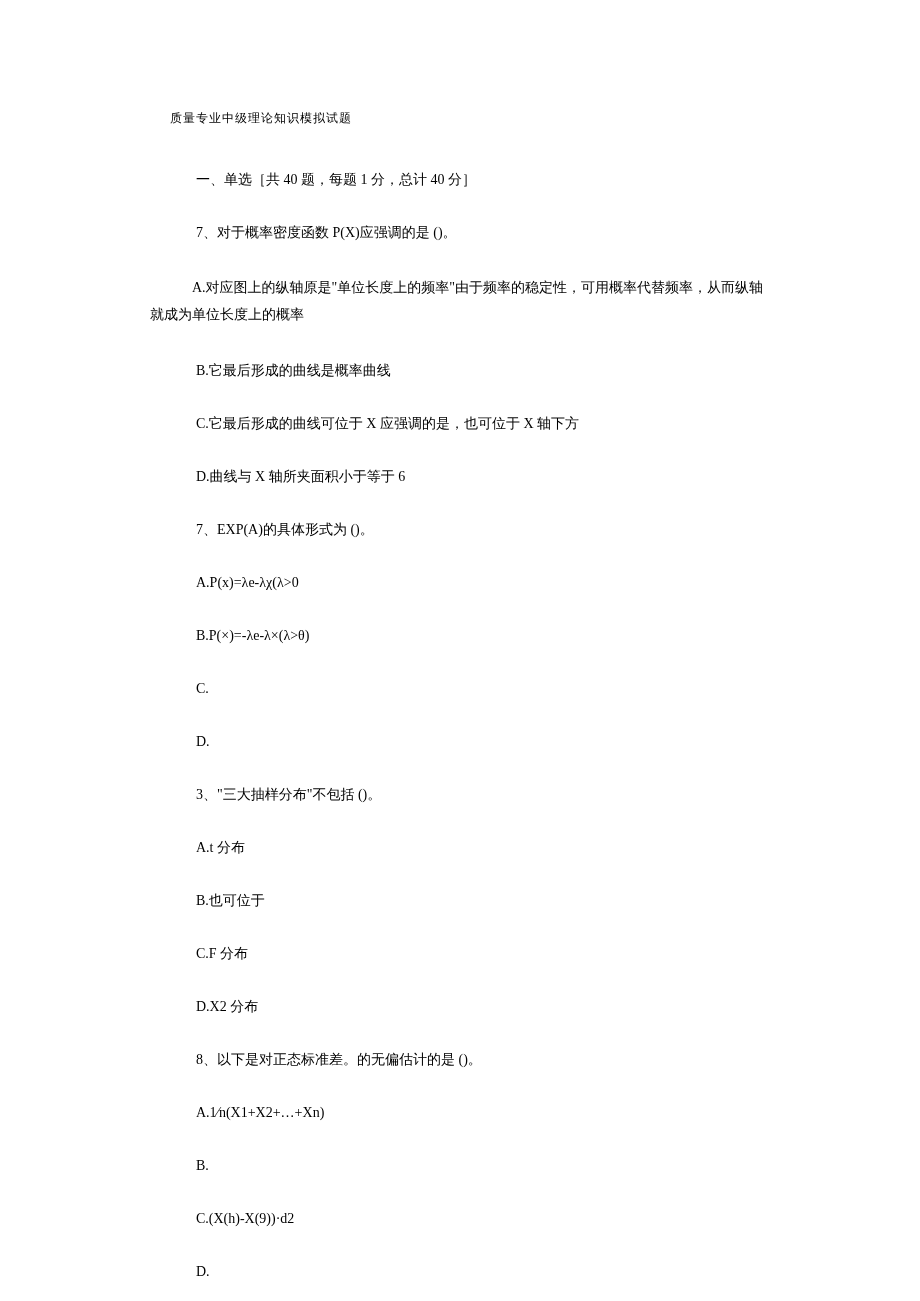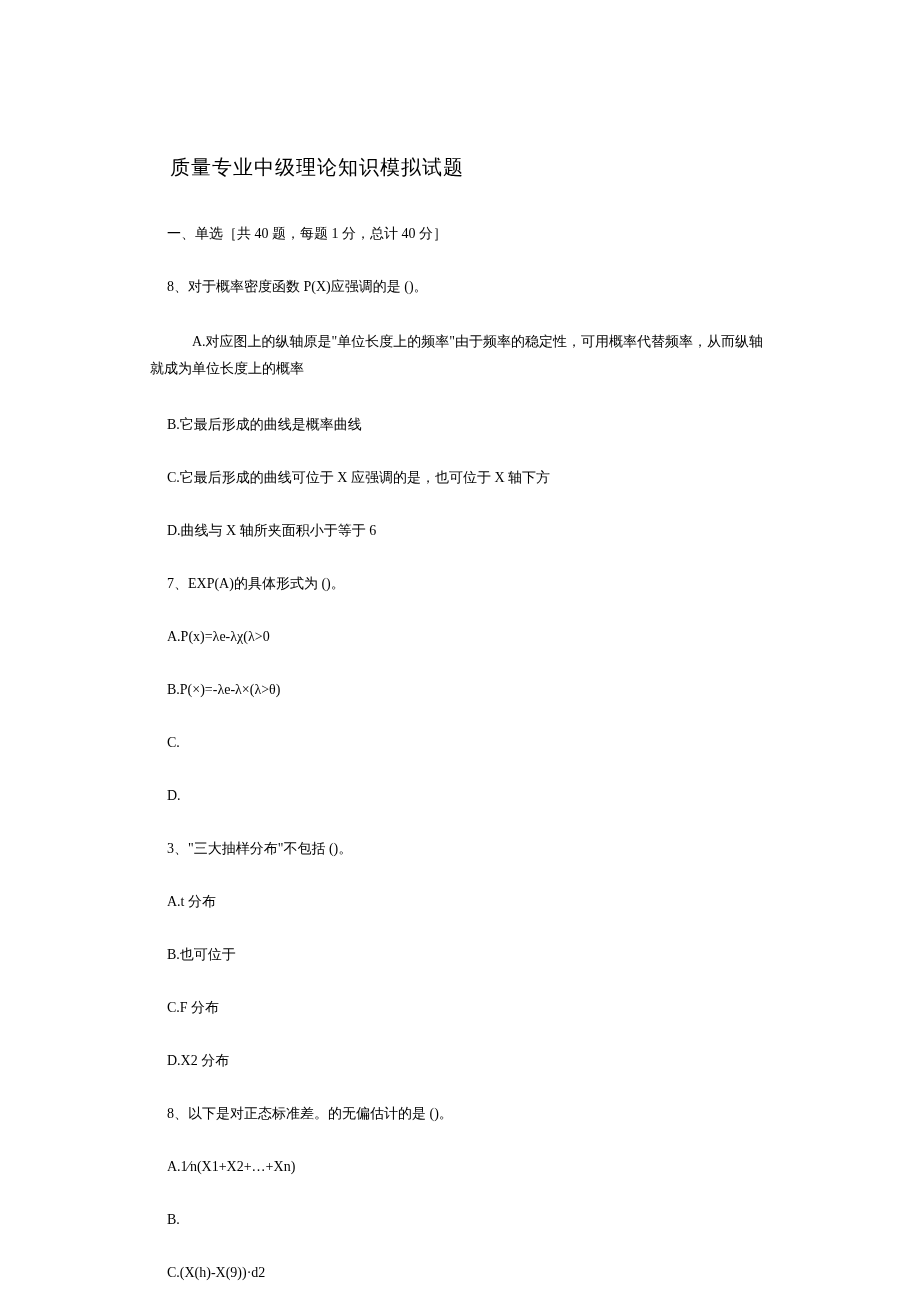--- a/index.html
+++ b/index.html
@@ -10,30 +10,29 @@
     body {
       width: 920px;
       height: 1301px;
       background: #ffffff;
       font-family: "SimSun", "宋体", serif;
       color: #000000;
       padding: 110px 150px 60px 150px;
       font-size: 14px;
     }
     .title {
-      font-size: 20px;
+      font-size: 12px;
       font-family: "SimSun", "宋体", serif;
       margin-left: 20px;
       margin-bottom: 42px;
       letter-spacing: 1px;
-      margin-top: 44px;
     }
     .line {
       margin-bottom: 32px;
-      margin-left: 17px;
+      margin-left: 46px;
       line-height: 1.5;
       font-size: 14px;
     }
     .line-wrap {
       margin-bottom: 32px;
       margin-left: 42px;
       line-height: 1.9;
       font-size: 14px;
       text-indent: 0;
     }
@@ -42,21 +41,21 @@
       text-indent: 0;
     }
   </style>
 </head>
 <body>
 
 <div class="title">质量专业中级理论知识模拟试题</div>
 
 <div class="line">一、单选［共 40 题，每题 1 分，总计 40 分］</div>
 
-<div class="line">8、对于概率密度函数 P(X)应强调的是 ()。</div>
+<div class="line">7、对于概率密度函数 P(X)应强调的是 ()。</div>
 
 <div class="line-wrap">
   <span>A.对应图上的纵轴原是"单位长度上的频率"由于频率的稳定性，可用概率代替频率，从而纵轴</span><br>
   <span class="line-wrap-cont" style="margin-left:-42px; display:inline-block;">就成为单位长度上的概率</span>
 </div>
 
 <div class="line">B.它最后形成的曲线是概率曲线</div>
 <div class="line">C.它最后形成的曲线可位于 X 应强调的是，也可位于 X 轴下方</div>
 <div class="line">D.曲线与 X 轴所夹面积小于等于 6</div>
 

